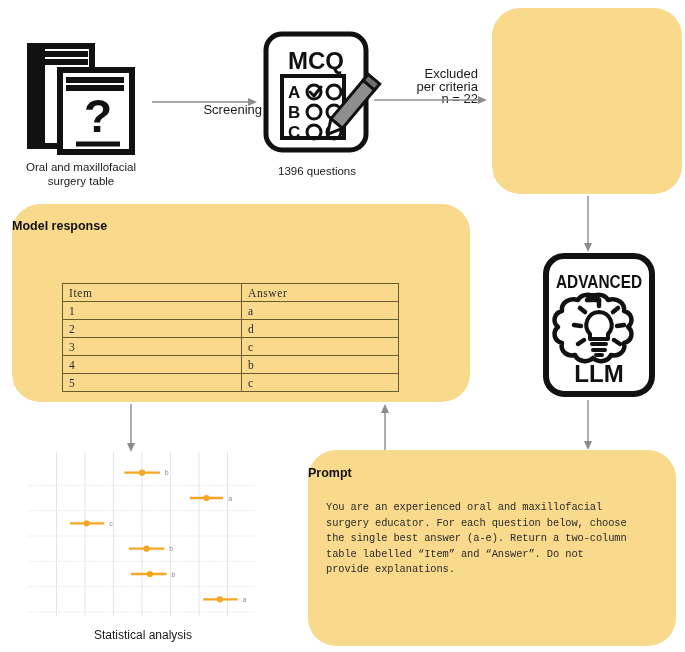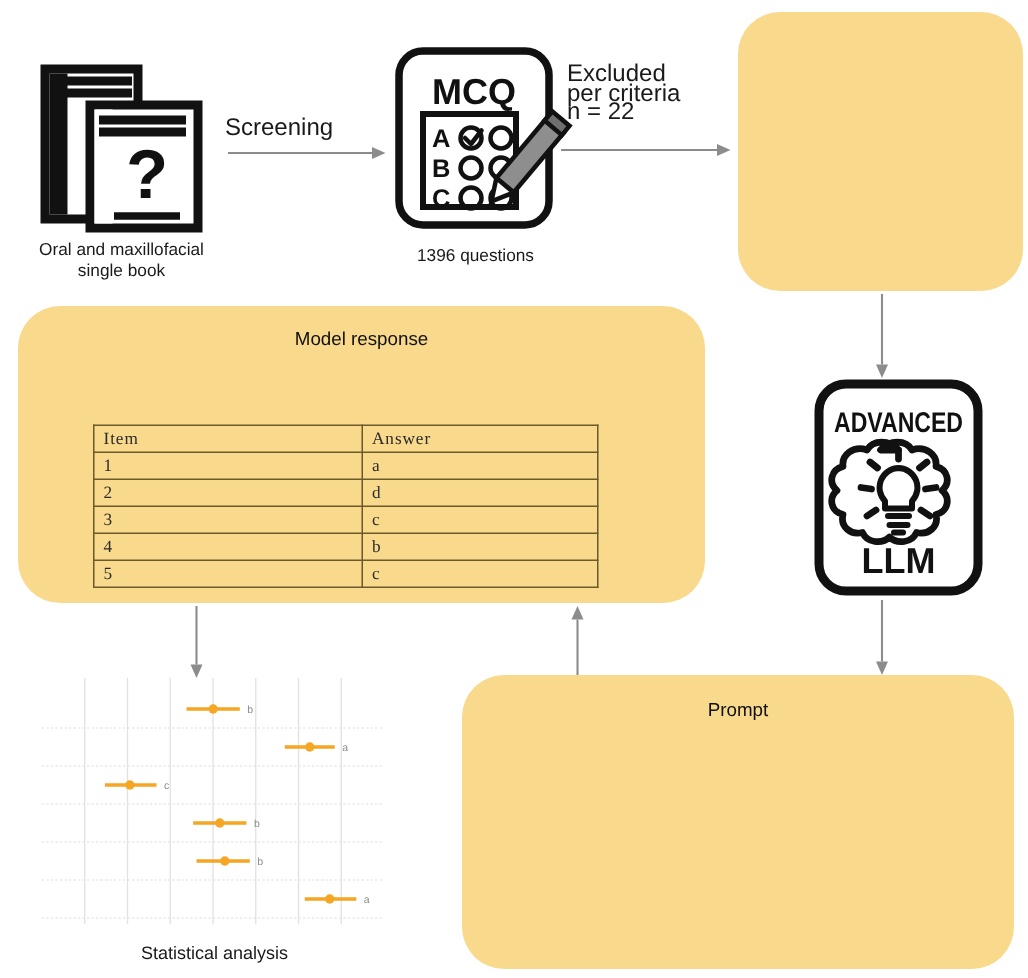--- a/index.html
+++ b/index.html
@@ -16,26 +16,26 @@
   
   .panel{position:absolute;background:#F9D98C;border-radius:28px;}
 
   
   .caption{
     position:absolute;text-align:center;
     font-size:11.5px;color:#1a1a1a;line-height:14px;
     font-family:"Liberation Sans", sans-serif;
   }
   .arrow-label{
-    position:absolute;text-align:left;
-    font-size:16px;color:#1a1a1a;line-height:12.5px;
+    position:absolute;text-align:right;
+    font-size:13px;color:#1a1a1a;line-height:12.5px;margin-top:24px;
   }
   .panel-title{
-    position:absolute;text-align:center;width:100%;
-    font-size:12.5px;font-weight:normal;color:#111;
+    position:absolute;width:100%;
+    font-size:12.5px;font-weight:bold;color:#111;
   }
 
   
   .iconbox{position:absolute;}
   svg{display:block;overflow:visible;}
 
   
   .mrtable{
     position:absolute;border-collapse:collapse;
     font-family:"Liberation Serif", serif;
@@ -90,21 +90,21 @@
         <path d="M44 52 h58"></path>
         <path d="M44 60 h58"></path>
       </g>
 
       <text x="76" y="104" text-anchor="middle" font-family="Liberation Sans, sans-serif" font-size="46" font-weight="bold" fill="#111">?</text>
       <path d="M54 116 h44" stroke="#111" stroke-width="5" fill="none"></path>
     </svg>
   </div>
   <div class="caption" style="left:8px;top:160px;width:146px;">
     <div>Oral and maxillofacial</div>
-    <div>single book</div>
+    <div>surgery table</div>
   </div>
 
   <div class="arrow-label" style="left:150px;top:80px;width:112px;">Screening</div>
   <svg class="abs" style="left:150px;top:95px;" width="110" height="14">
     <line x1="2" y1="7" x2="98" y2="7" stroke="#8c8c8c" stroke-width="1.4"></line>
     <path d="M98 3 L107 7 L98 11 z" fill="#8c8c8c"></path>
   </svg>
 
   <div class="iconbox" style="left:258px;top:28px;width:118px;height:128px;">
     <svg width="118" height="128" viewBox="0 0 118 128">
@@ -231,20 +231,25 @@
     <path d="M3 39 L7 48 L11 39 z" fill="#8c8c8c"></path>
   </svg>
 
   <svg class="abs" style="left:378px;top:404px;" width="14" height="50">
     <line x1="7" y1="48" x2="7" y2="9" stroke="#8c8c8c" stroke-width="1.4"></line>
     <path d="M3 9 L7 0 L11 9 z" fill="#8c8c8c"></path>
   </svg>
 
   <div class="panel" style="left:308px;top:450px;width:368px;height:196px;"></div>
   <div class="panel-title" style="left:308px;top:466px;width:368px;">Prompt</div>
+  <div class="prompt-text" style="left:326px;top:500px;width:336px;">You are an experienced oral and maxillofacial
+surgery educator. For each question below, choose
+the single best answer (a-e). Return a two-column
+table labelled “Item” and “Answer”. Do not
+provide explanations.</div>
 
   <div class="forest" style="left:28px;top:452px;width:228px;height:172px;">
     <svg id="forest-svg" width="228" height="172" viewBox="0 0 228 172">
       <g id="fp-grid">
           <line x1="0" y1="33.33333333333333" x2="228" y2="33.33333333333333" stroke="#dddddd" stroke-width="0.8" stroke-dasharray="1.5 1.5"></line>
           <line x1="0" y1="58.666666666666664" x2="228" y2="58.666666666666664" stroke="#dddddd" stroke-width="0.8" stroke-dasharray="1.5 1.5"></line>
           <line x1="0" y1="84" x2="228" y2="84" stroke="#dddddd" stroke-width="0.8" stroke-dasharray="1.5 1.5"></line>
           <line x1="0" y1="109.33333333333333" x2="228" y2="109.33333333333333" stroke="#dddddd" stroke-width="0.8" stroke-dasharray="1.5 1.5"></line>
           <line x1="0" y1="134.66666666666669" x2="228" y2="134.66666666666669" stroke="#dddddd" stroke-width="0.8" stroke-dasharray="1.5 1.5"></line>
           <line x1="0" y1="160" x2="228" y2="160" stroke="#dddddd" stroke-width="0.8" stroke-dasharray="1.5 1.5"></line>

